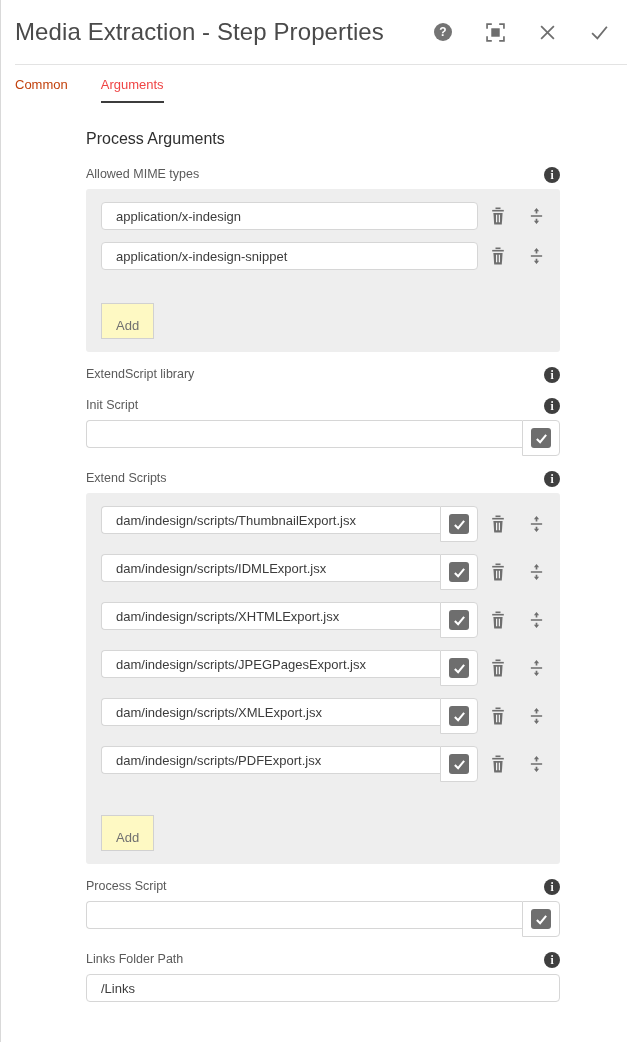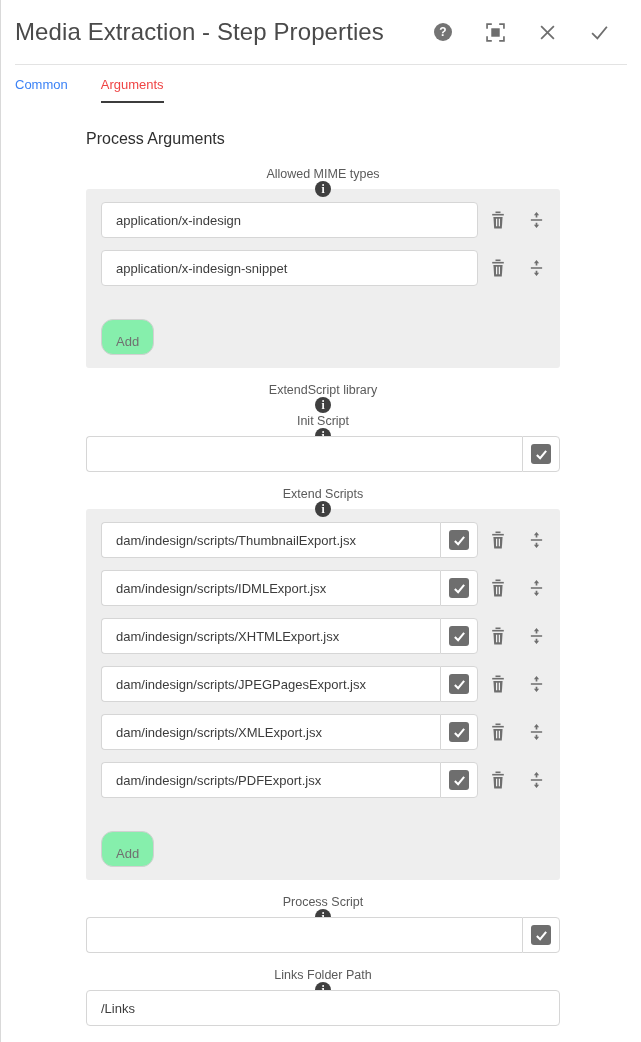--- a/index.html
+++ b/index.html
@@ -36,51 +36,51 @@
     background: #747474; color: #fff;
     font-size: 12px; font-weight: 700; line-height: 18px; text-align: center;
     display: block;
   }
 
   .divider { border-bottom: 1px solid #e3e3e3; margin: 0 14px; }
 
   
   .tabs { display: flex; gap: 33px; padding: 12px 14px 0 14px; }
   .tab {
-    font-size: 13px; color: #3b82f6; cursor: pointer;
+    font-size: 13px; color: #c2410c; cursor: pointer;
     padding-bottom: 9px; border-bottom: 2px solid transparent;
   }
   .tab.active { color: #ef4444; font-weight: 400; border-bottom-color: #3c3c3c; }
 
   
   main { padding: 27px 81px 0 85px; }
   .section-heading { font-size: 16px; font-weight: 400; color: #2f2f2f; margin-bottom: 19px; }
 
   .field-label-row {
-    display: flex; align-items: center; justify-content: space-between;
-    margin-bottom: 6px; margin-top: 15px; height: 16px; flex-direction: column;
+    display: flex; align-items: flex-start; justify-content: space-between;
+    margin-bottom: 6px; margin-top: 15px; height: 16px;
   }
   .field-label-row.first { margin-top: 0; }
   .field-label { font-size: 12.5px; color: #5a5a5a; }
   .info-icon {
     width: 16px; height: 16px; border-radius: 50%;
     background: #3f3f3f; color: #fff; cursor: pointer;
     font-family: "Liberation Serif", serif;
     font-size: 11.5px; font-weight: 700; font-style: normal;
     line-height: 16px; text-align: center; display: block; flex: none;
   }
 
   .well {
     background: #eeeeee; border-radius: 3px;
     padding: 13px 15px 13px 15px;
   }
   .mrow { display: flex; align-items: center; margin-bottom: 12px; }
 
   .text-input {
-    height: 36px; width: 100%;
+    height: 28px; width: 100%;
     border: 1px solid #d6d6d6; border-radius: 4px;
     background: #fff; outline: none;
     padding: 0 14px; font-size: 13px; color: #3c3c3c;
     font-family: "Liberation Sans", sans-serif;
   }
   .input-group { display: flex; flex: 1; min-width: 0; }
   .input-group .text-input {
     flex: 1; min-width: 0;
     border-radius: 4px 0 0 4px; border-right: none;
   }
@@ -99,21 +99,21 @@
   .icon-btn {
     background: none; border: none; padding: 0; cursor: pointer;
     color: #6e6e6e; display: flex; align-items: center; justify-content: center;
     flex: none;
   }
   .icon-btn.trash { margin-left: 11px; width: 18px; height: 20px; }
   .icon-btn.move  { margin-left: 21px; width: 17px; height: 20px; }
 
   .add-btn {
     height: 36px; padding: 14px 14px; margin-top: 10px;
-    background: #86efac; border: 1px solid #d1d1d1; border-radius: 12px;
+    background: #fef9c3; border: 1px solid #d1d1d1; border-radius: 0;
     font-size: 13px; color: #707070; cursor: pointer;
     font-family: "Liberation Sans", sans-serif;
   }
   .well .add-btn { margin-top: 11px; }
   .spacer-lg { height: 10px; }
 </style>
 </head>
 <body>
 
 <div class="dialog">

